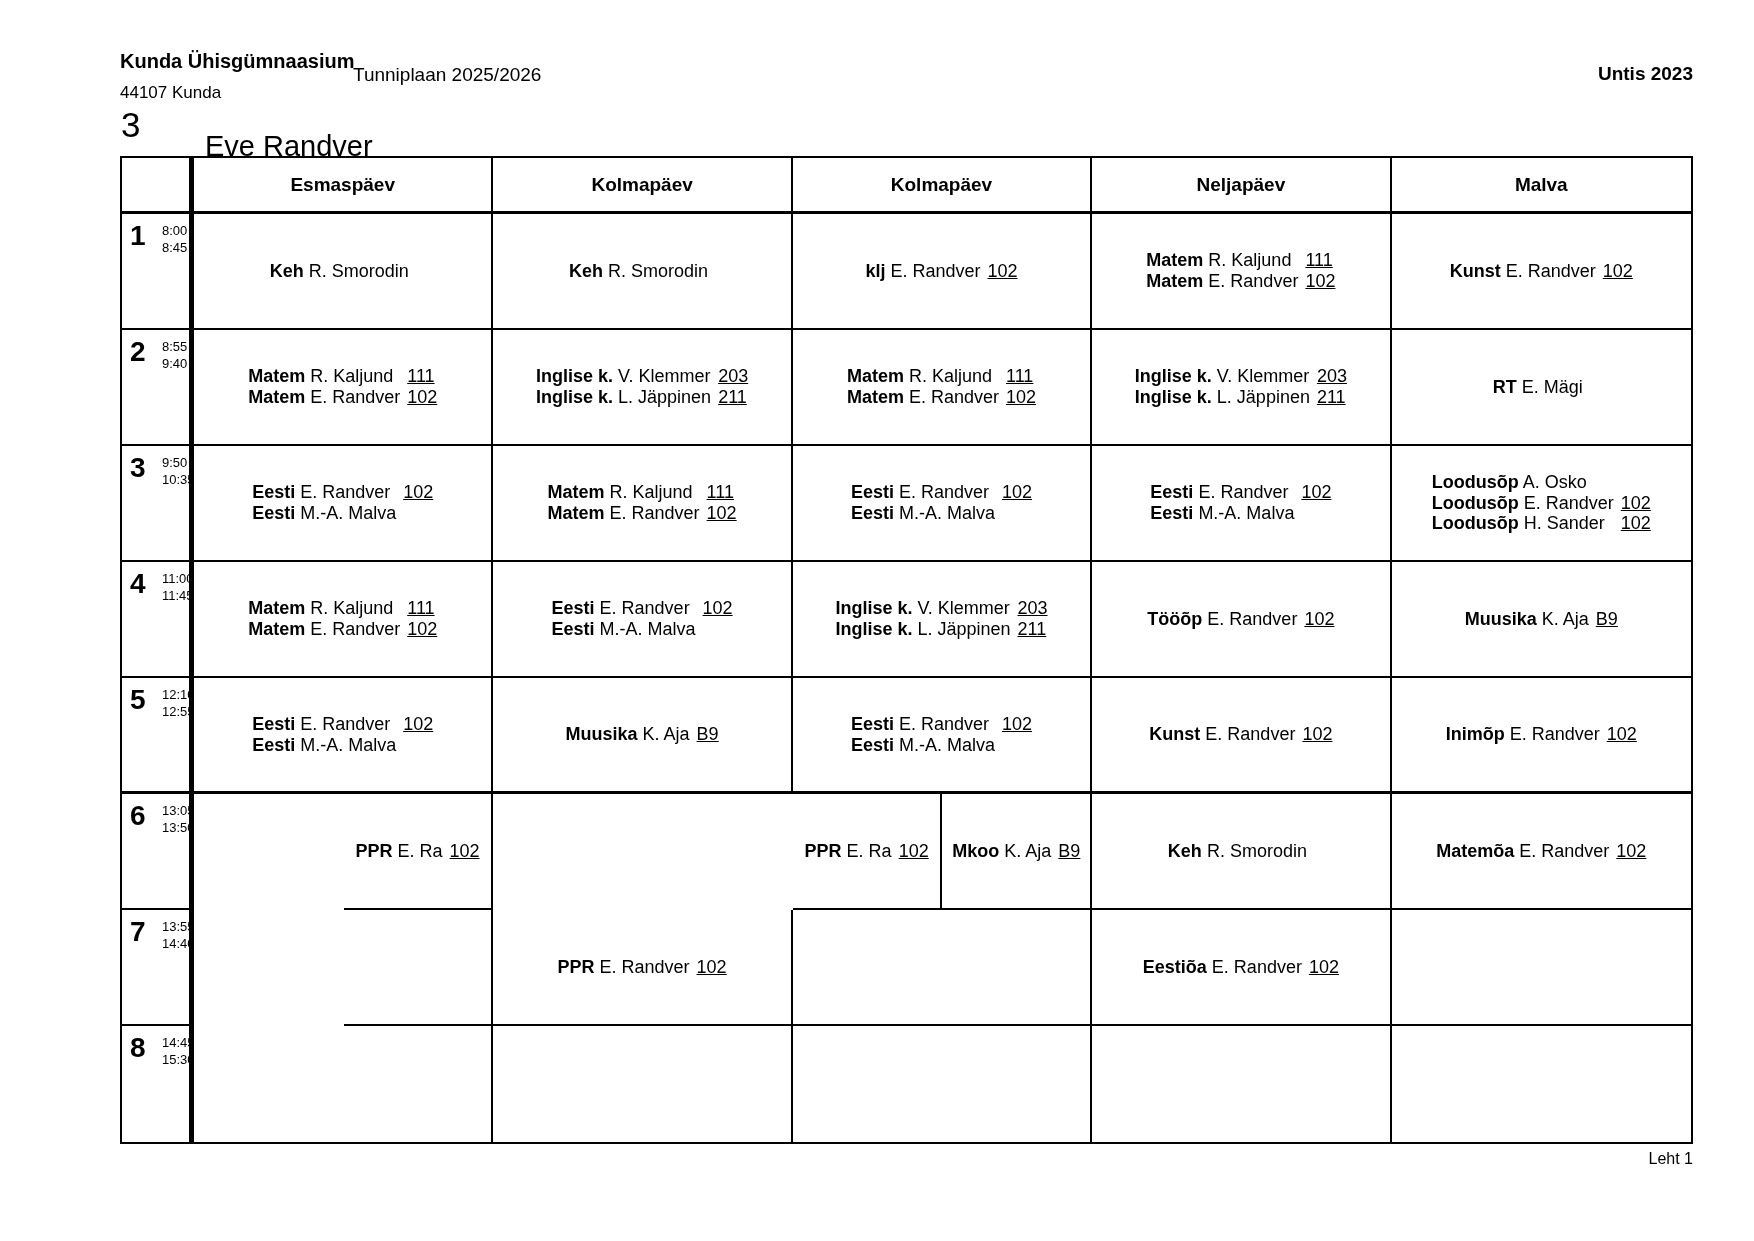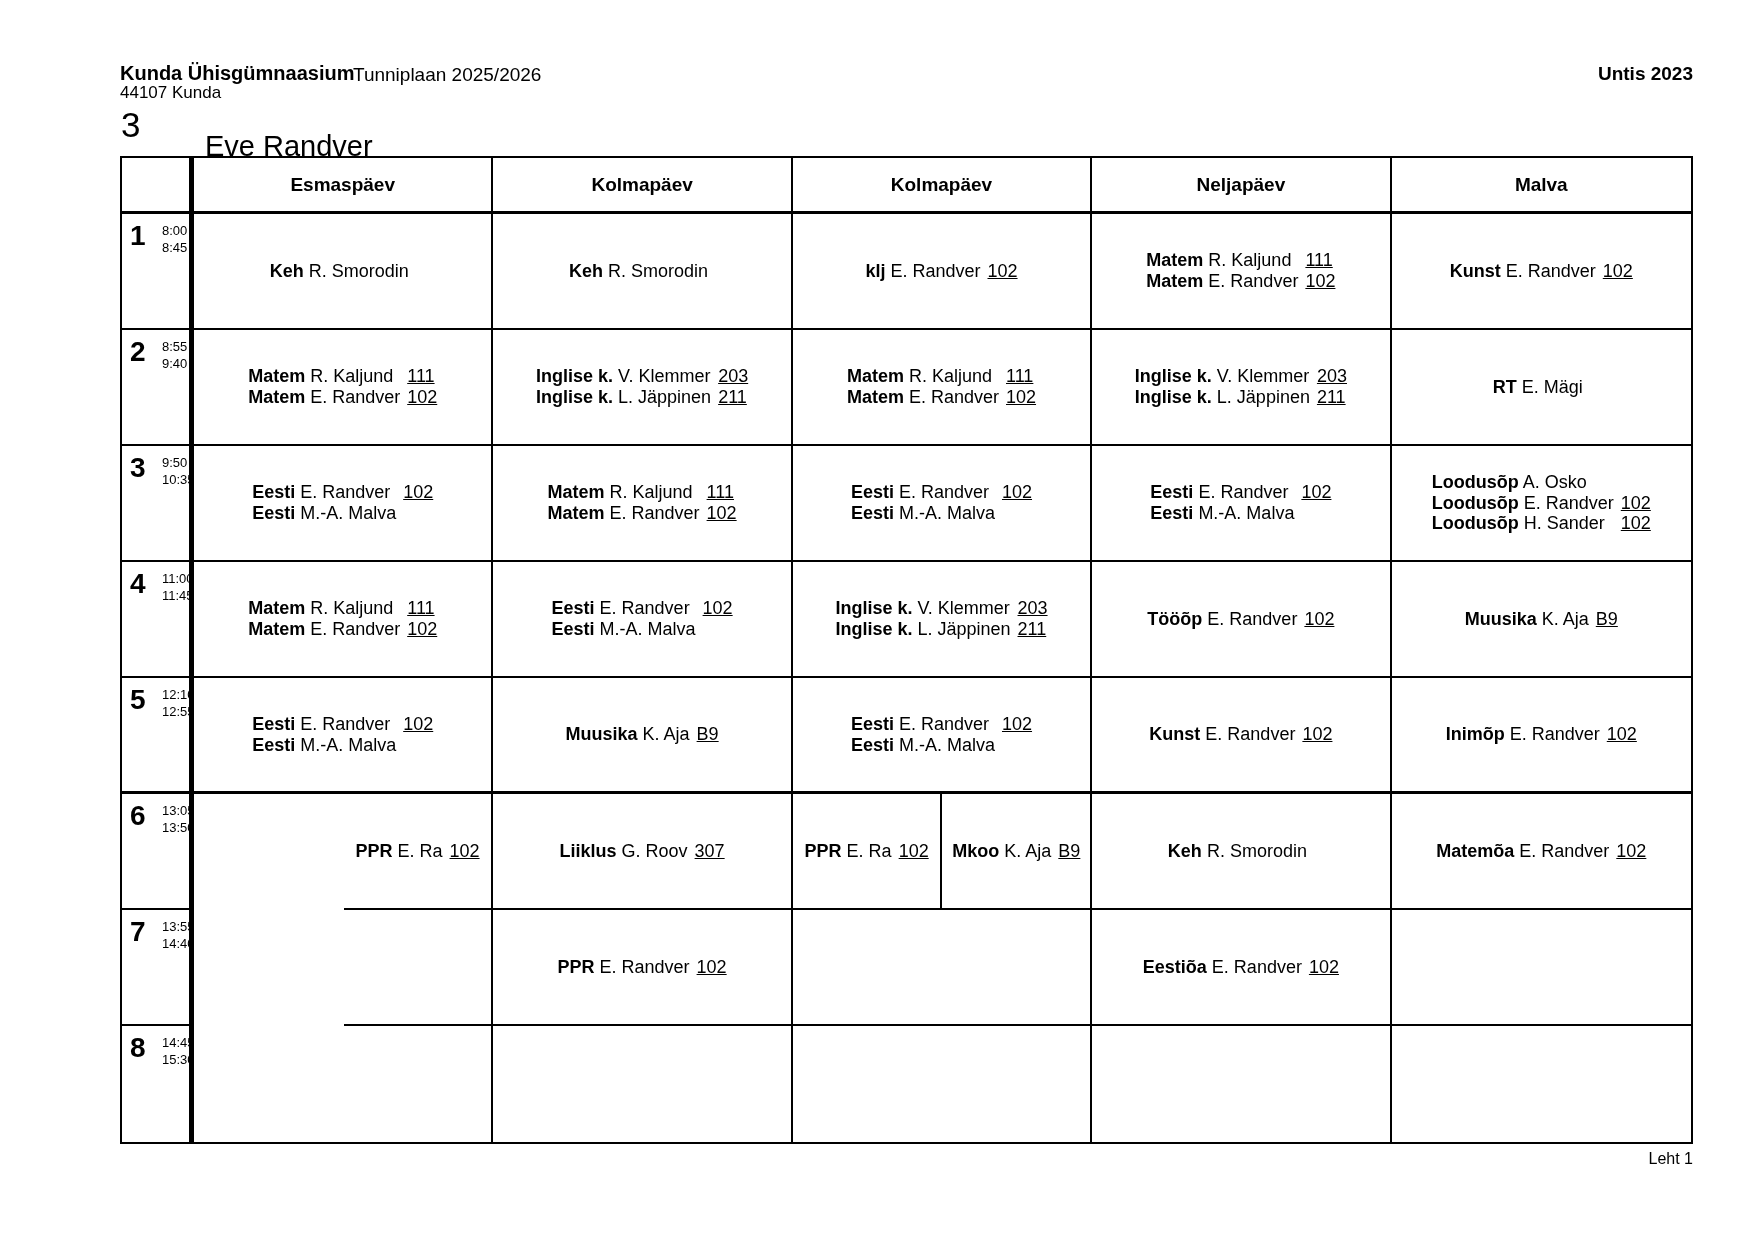--- a/index.html
+++ b/index.html
@@ -2,21 +2,21 @@
 <html><head>
 <meta charset="utf-8">
 <style>
   html,body { margin:0; padding:0; background:#ffffff; }
   .page {
     position:relative; width:1754px; height:1241px; background:#ffffff;
     color:#000; font-family:"Liberation Sans","DejaVu Sans",sans-serif;
     overflow:hidden;
   }
   
-  .school   { position:absolute; left:120px; top:62px;  font-size:20px; font-weight:bold; }
+  .school   { position:absolute; left:120px; top:50px;  font-size:20px; font-weight:bold; }
   .plan     { position:absolute; left:353px; top:64px;  font-size:19px; }
   .address  { position:absolute; left:120px; top:83px;  font-size:17px; }
   .untis    { position:absolute; right:61px; top:63px;  font-size:19px; font-weight:bold; }
   .classnum { position:absolute; left:121px; top:105px; font-size:35px; }
   .person   { position:absolute; left:205px; top:130px; font-size:29px; }
   .footer   { position:absolute; right:61px; top:1150px; font-size:16px; }
   
   .grid {
     position:absolute; left:120px; top:156px; width:1573px;
     box-sizing:border-box; border:2px solid #000;
@@ -199,26 +199,20 @@
           <div class="ltext"><b>Eesti</b> M.-A. Malva</div>
           <div class="lroom"></div>
         </div>
       </div>
     <div class="cell thickb" style="grid-column:4/span 2;grid-row:6">
         <div class="lesson">
           <div class="ltext"><b>Muusika</b> K. Aja</div>
           <div class="lroom u">B9</div>
         </div>
       </div>
-    <div class="cell" style="grid-column:4/span 2;grid-row:7">
-        <div class="lesson">
-          <div class="ltext"><b>Liiklus</b> G. Roov</div>
-          <div class="lroom u">307</div>
-        </div>
-      </div>
     <div class="cell" style="grid-column:4/span 2;grid-row:8">
         <div class="lesson">
           <div class="ltext"><b>PPR</b> E. Randver</div>
           <div class="lroom u">102</div>
         </div>
       </div>
     <div class="cell nob" style="grid-column:4/span 2;grid-row:9"></div>
 
     <div class="cell" style="grid-column:6/span 2;grid-row:2">
         <div class="lesson">

